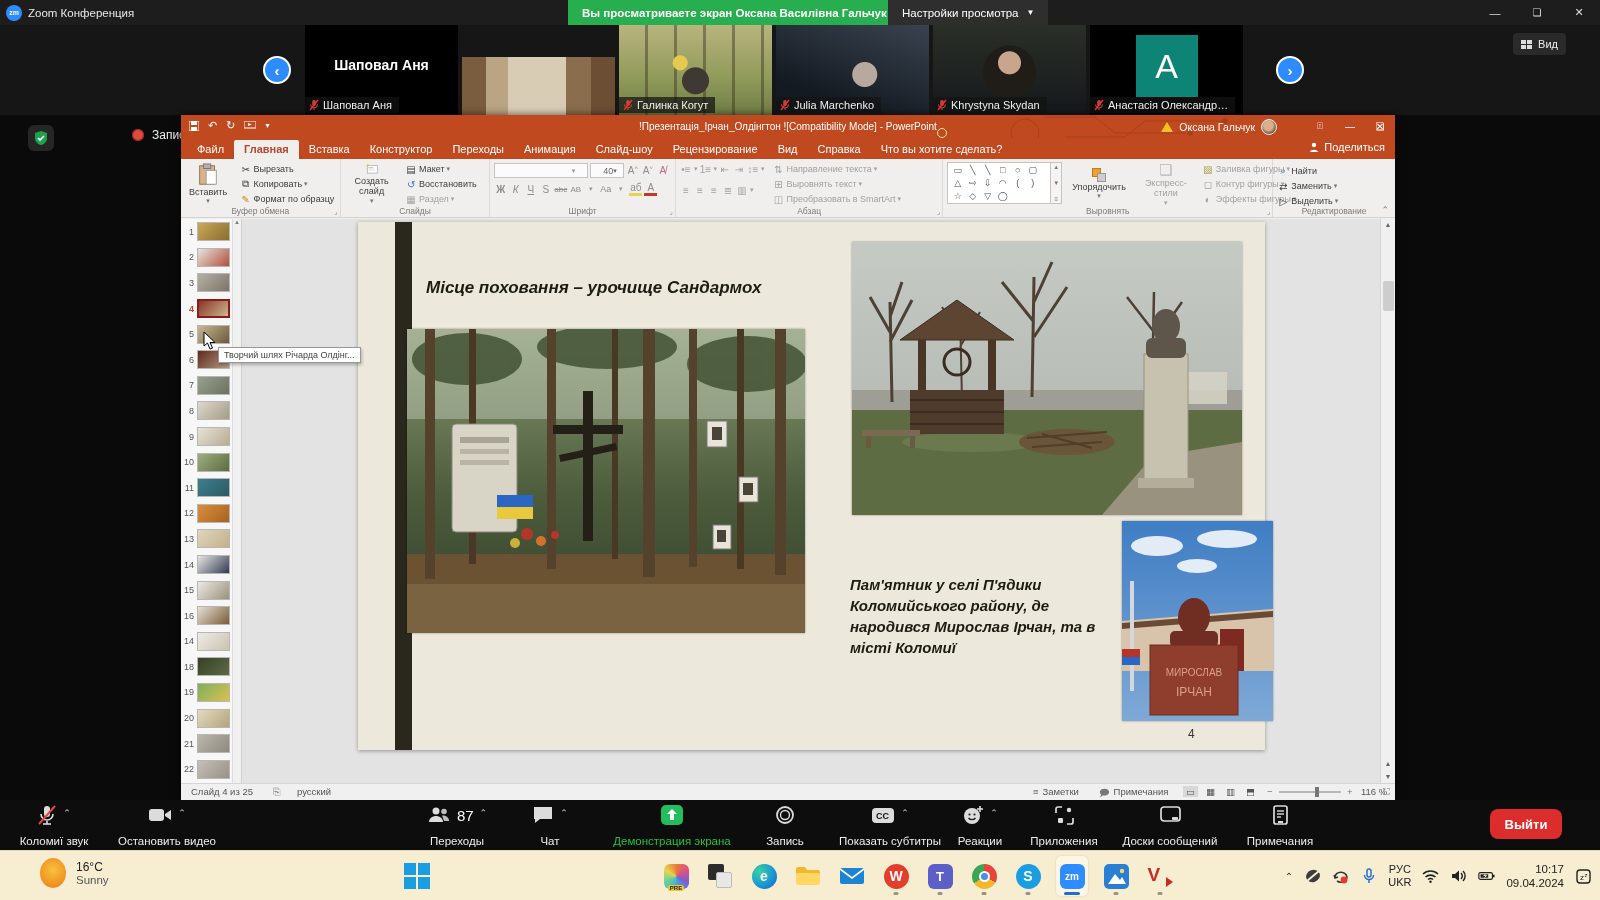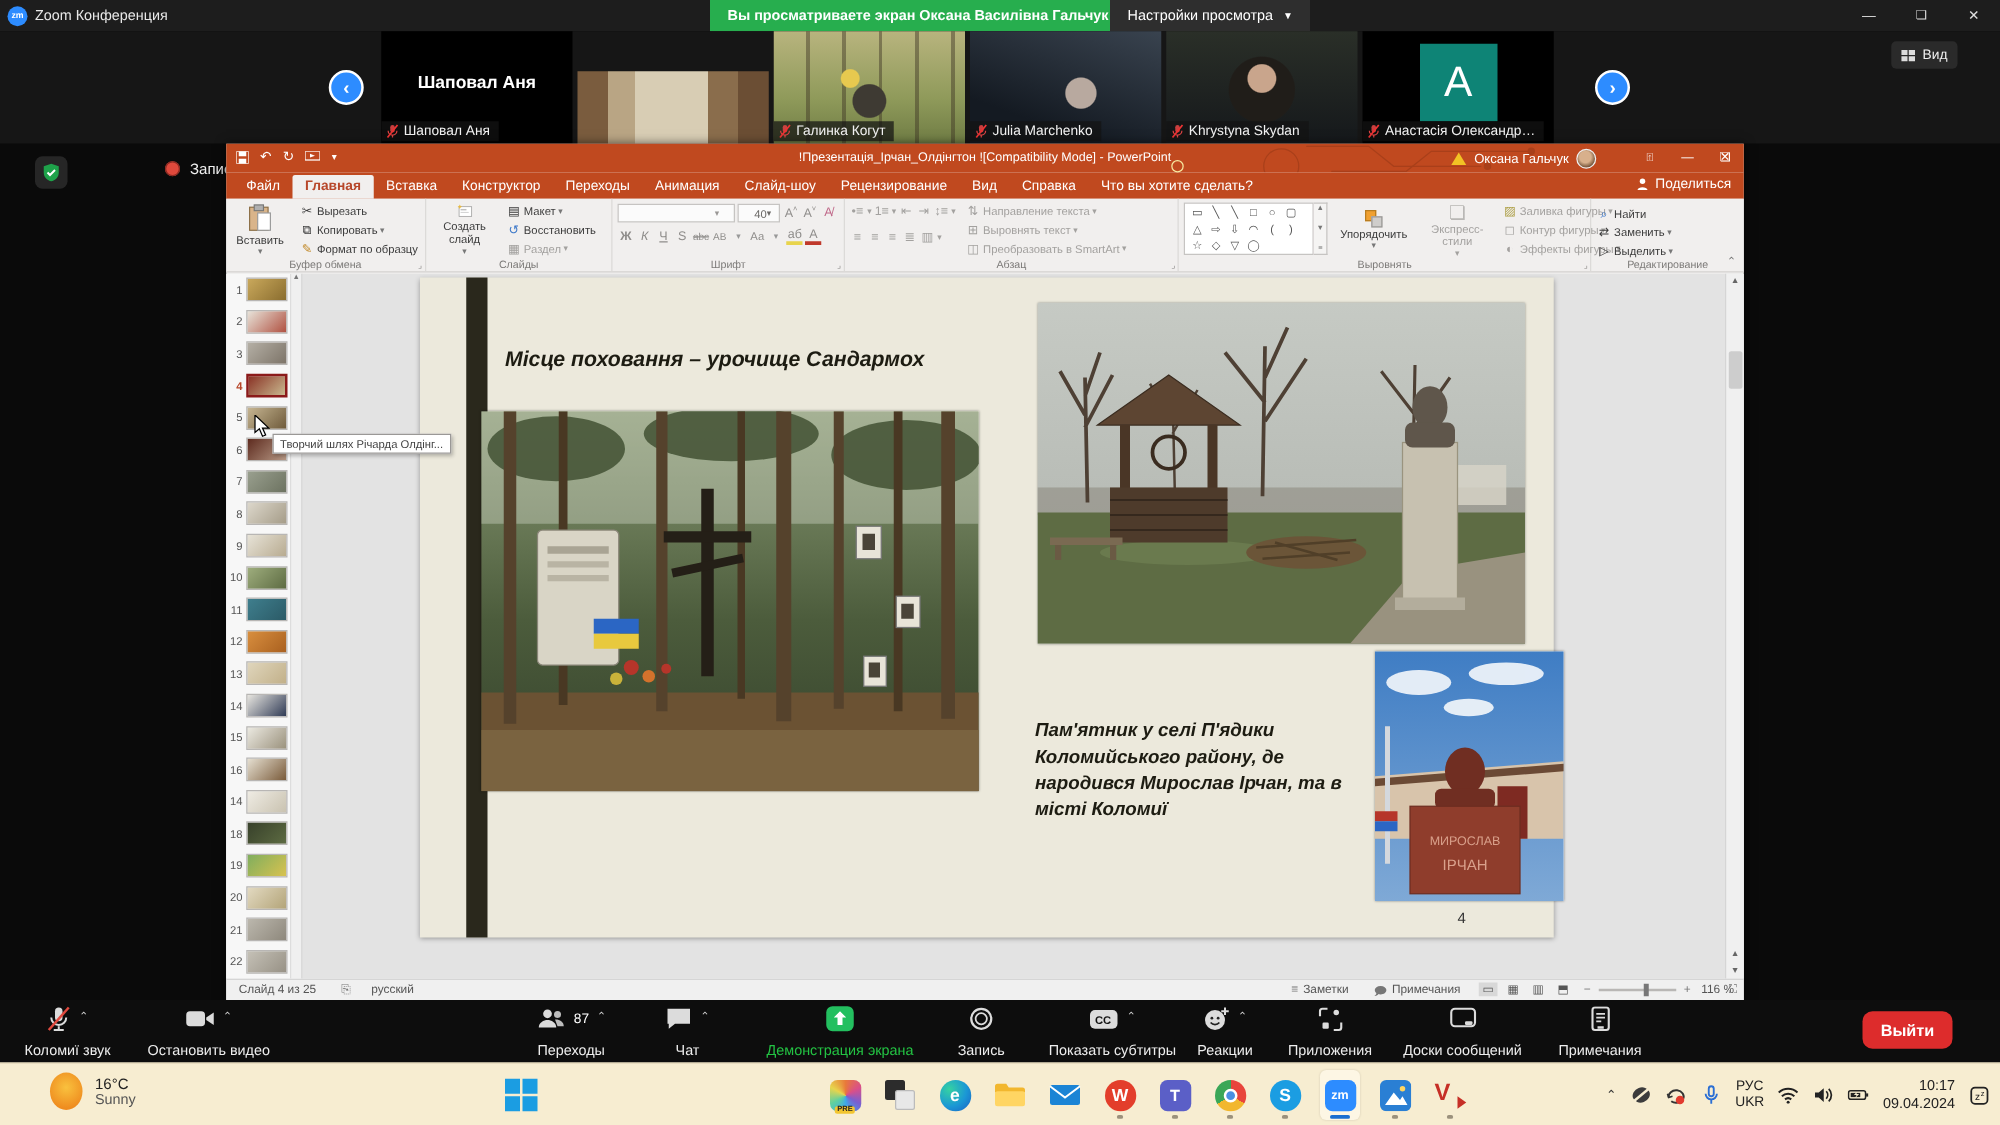--- a/index.html
+++ b/index.html
@@ -87,41 +87,41 @@
   .thumbs{position:absolute;left:0;top:0;width:61px;height:100%;background:#f7f7f7;border-right:1px solid #d0d0d0;overflow:hidden;}
   .thumb-row{position:relative;height:25.6px;display:flex;align-items:center;}
   .thumb-num{width:16px;text-align:right;font-size:9px;color:#555;padding-right:3px;}
   .thumb-img{width:33px;height:19px;border:1px solid #b8b6b4;background:#fff;}
   .thumb-row.sel .thumb-num{color:#B7472A;font-weight:bold;}
   .thumb-row.sel .thumb-img{border:2px solid #8B1A1A;}
   .thumb-scroll{position:absolute;right:0;top:0;width:9px;height:100%;background:#f0f0f0;border-left:1px solid #ddd;font-size:6px;color:#777;text-align:center;}
   .tooltip{position:absolute;left:37px;top:128px;background:#fff;border:1px solid #9a9896;box-shadow:1px 2px 3px rgba(0,0,0,.25);font-size:9px;color:#444;padding:2px 5px;white-space:nowrap;z-index:30;}
 
   .canvas{position:absolute;left:61px;top:0;width:1138px;height:100%;}
-  .slide{position:absolute;left:94px;top:3px;width:907px;height:528px;background:#ECE9DC;box-shadow:0 1px 4px rgba(0,0,0,.35);}
+  .slide{position:absolute;left:116px;top:3px;width:907px;height:528px;background:#ECE9DC;box-shadow:0 1px 4px rgba(0,0,0,.35);}
   .slide-bar{position:absolute;left:37px;top:0;width:17px;height:100%;background:#2A281C;}
   .slide-title{position:absolute;left:68px;top:55px;width:340px;font-size:17px;font-weight:bold;font-style:italic;color:#1d1c12;line-height:1.25;}
   .slide-caption{position:absolute;left:492px;top:352px;width:272px;font-size:15px;font-weight:bold;font-style:italic;color:#1d1c12;line-height:1.4;}
   .slide-page{position:absolute;left:830px;top:505px;font-size:12px;color:#333;}
   .photo{position:absolute;box-shadow:0 0 2px rgba(0,0,0,.4);}
 
   .vscroll{position:absolute;right:0;top:0;width:15px;height:100%;background:#f0f0f0;border-left:1px solid #d5d5d5;font-size:7px;color:#666;text-align:center;}
   .vthumb{position:absolute;left:2px;top:62px;width:11px;height:30px;background:#cdcdcd;border-radius:2px;}
 
   .ppt-status{position:absolute;left:0;bottom:0;width:100%;height:17px;background:#f0f0f0;border-top:1px solid #d5d5d5;font-size:9.5px;color:#555;}
   .st-item{position:absolute;top:2px;}
   .zoom-slider{position:absolute;top:7px;width:62px;height:2px;background:#b9b7b5;}
   .zoom-knob{position:absolute;left:36px;top:-4px;width:4px;height:10px;background:#777;}
 
   
   .mtoolbar{position:absolute;left:0;top:800px;width:1600px;height:50px;background:#0d0d0d;}
   .zt-btn{position:absolute;top:3px;height:44px;display:flex;flex-direction:column;align-items:center;justify-content:space-between;color:#ededed;font-size:11.5px;}
   .zt-icrow{display:flex;align-items:center;gap:6px;height:24px;}
   .zt-chev{color:#cfcfcf;font-size:9px;transform:translateY(-2px);}
-  .zt-count{color:#fff;font-size:11px;text-align:right;}
+  .zt-count{color:#fff;font-size:15px;text-align:right;}
   .zt-btn.active-share .zt-lb{color:#23C343;}
   .leave-btn{position:absolute;right:38px;top:9px;width:72px;height:30px;background:#DD2C2C;border-radius:8px;color:#fff;font-size:13px;font-weight:bold;display:flex;align-items:center;justify-content:center;}
 
   
   .taskbar{position:absolute;left:0;top:850px;width:1600px;height:50px;background:#F7EDD1;border-top:1px solid #e3d8ba;}
   .weather{position:absolute;left:40px;top:7px;display:flex;align-items:center;gap:10px;}
   .sun{width:26px;height:30px;border-radius:50%;background:radial-gradient(circle at 50% 40%, #f9c13e, #ef8c1f 75%);}
   .wtxt1{font-size:12px;color:#222;}
   .wtxt2{font-size:11.5px;color:#555;}
   .startbtn{position:absolute;left:404px;top:12px;width:26px;height:26px;display:grid;grid-template-columns:12px 12px;grid-template-rows:12px 12px;gap:2px;}

